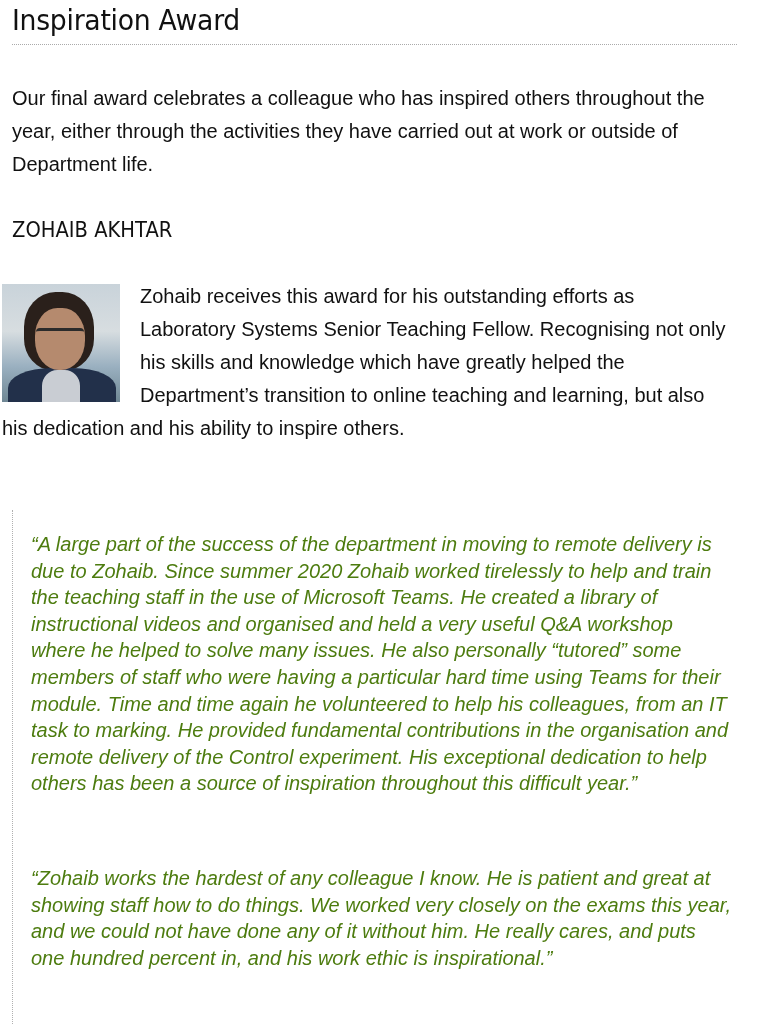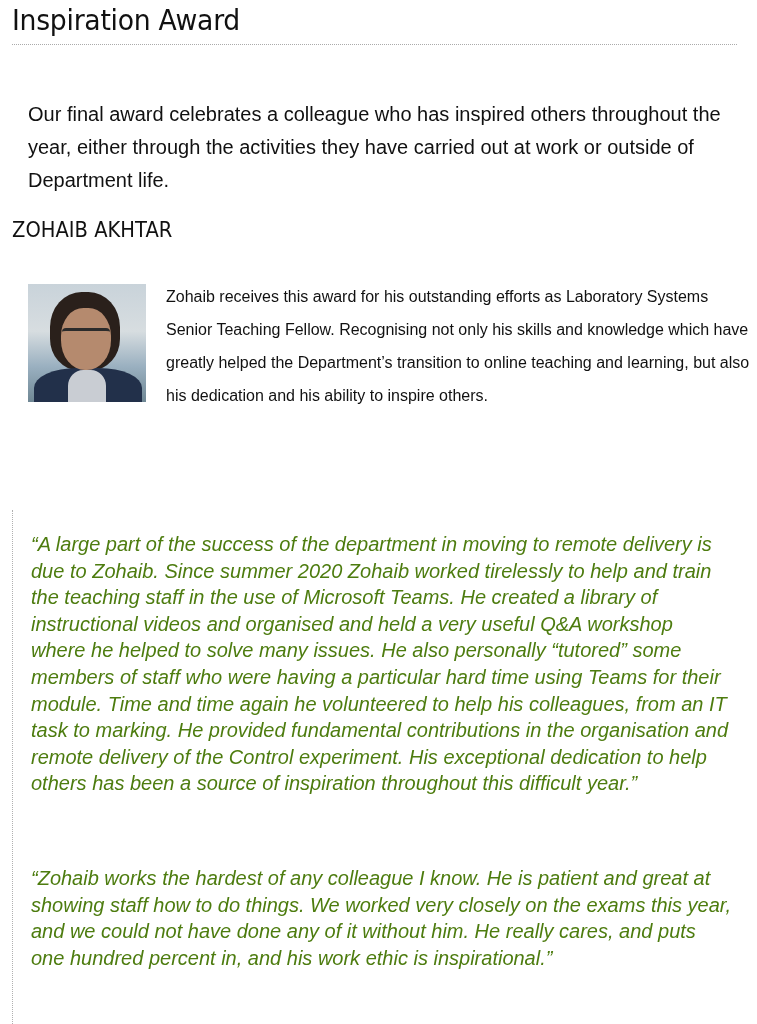--- a/index.html
+++ b/index.html
@@ -1,40 +1,40 @@
 <!DOCTYPE html>
 <html><head>
 <meta charset="utf-8">
 <style>
   html, body { margin: 0; padding: 0; background: #ffffff; }
   body { width: 757px; height: 1024px; overflow: hidden; position: relative; font-family: "Liberation Sans", sans-serif; color: #111; }
   .title { position: absolute; left: 12px; top: 0px; font-family: "DejaVu Sans", sans-serif; font-size: 29px; line-height: 40px; color: #111; letter-spacing: -0.3px; transform: scaleX(0.92); transform-origin: left; }
   .title-rule { position: absolute; left: 12px; top: 44px; width: 725px; border-top: 1.5px dotted #aaa; }
   .intro { position: absolute; left: 12px; top: 82px; width: 730px; font-size: 20px; line-height: 33px; }
   .name { position: absolute; left: 12px; top: 212px; font-family: "DejaVu Sans", sans-serif; font-size: 21px; line-height: 36px; transform: scaleX(0.93); transform-origin: left; }
-  .bio { position: absolute; left: 28px; top: 280px; width: 730px; font-size: 16px; line-height: 33px; }
+  .bio { position: absolute; left: 2px; top: 280px; width: 730px; font-size: 20px; line-height: 33px; }
   .photo { float: left; width: 118px; height: 118px; margin: 4px 20px 0 0; position: relative; overflow: hidden;
            background: linear-gradient(180deg, #c9d3da 0%, #d7dde0 40%, #9ab0c0 70%, #6f8794 100%); }
   .photo .hair { position: absolute; left: 22px; top: 8px; width: 70px; height: 78px; border-radius: 45% 45% 40% 40%; background: #2a201b; }
   .photo .face { position: absolute; left: 33px; top: 24px; width: 50px; height: 62px; border-radius: 45% 45% 48% 48%; background: #b58a6e; }
   .photo .glasses { position: absolute; left: 34px; top: 44px; width: 48px; height: 11px; border-top: 3px solid #2b2b2b; border-radius: 4px; }
   .photo .jacket { position: absolute; left: 6px; top: 84px; width: 108px; height: 50px; border-radius: 40% 40% 0 0; background: #22304a; }
   .photo .shirt { position: absolute; left: 40px; top: 86px; width: 38px; height: 40px; border-radius: 40% 40% 0 0; background: #c9cdd3; }
   .quote-box { position: absolute; left: 12px; top: 510px; width: 725px; height: 514px; border-left: 1.5px dotted #b0b0b0; }
   .quote { position: absolute; left: 18px; width: 700px; font-style: italic; font-size: 20px; line-height: 26.6px; color: #4d7c0f; }
   .q1 { top: 21px; }
   .q2 { top: 355px; }
 </style>
 </head>
 <body>
 
 <h1 class="title" style="margin:0;font-weight:normal;">Inspiration Award</h1>
 <div class="title-rule"></div>
 
-<p class="intro" style="margin:16px;">Our final award celebrates a colleague who has inspired others throughout the year, either through the activities they have carried out at work or outside of Department life.</p>
+<p class="intro" style="margin:0;">Our final award celebrates a colleague who has inspired others throughout the year, either through the activities they have carried out at work or outside of Department life.</p>
 
 <h2 class="name" style="margin:0;font-weight:normal;">ZOHAIB AKHTAR</h2>
 
 <div class="bio">
   <div class="photo" title="Photo of Zohaib Akhtar">
     <div class="hair"></div>
     <div class="jacket"></div>
     <div class="shirt"></div>
     <div class="face"></div>
     <div class="glasses"></div>

